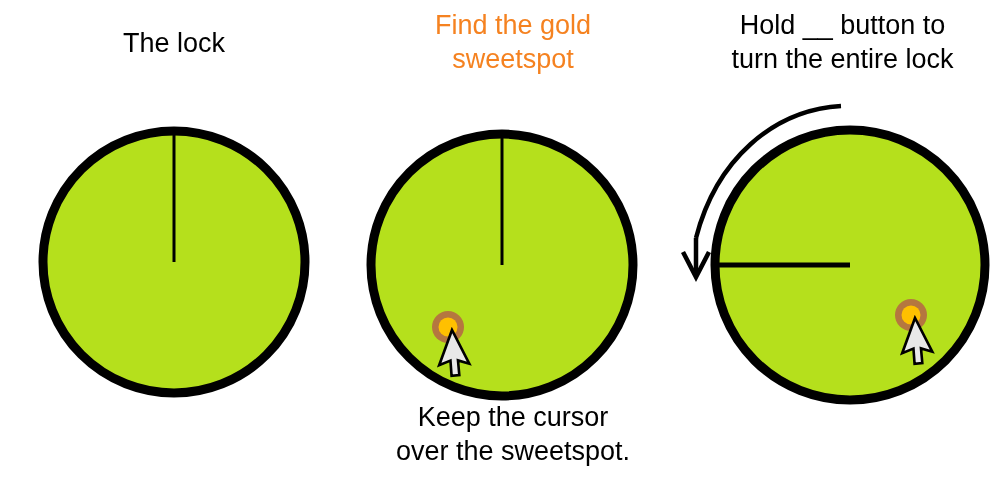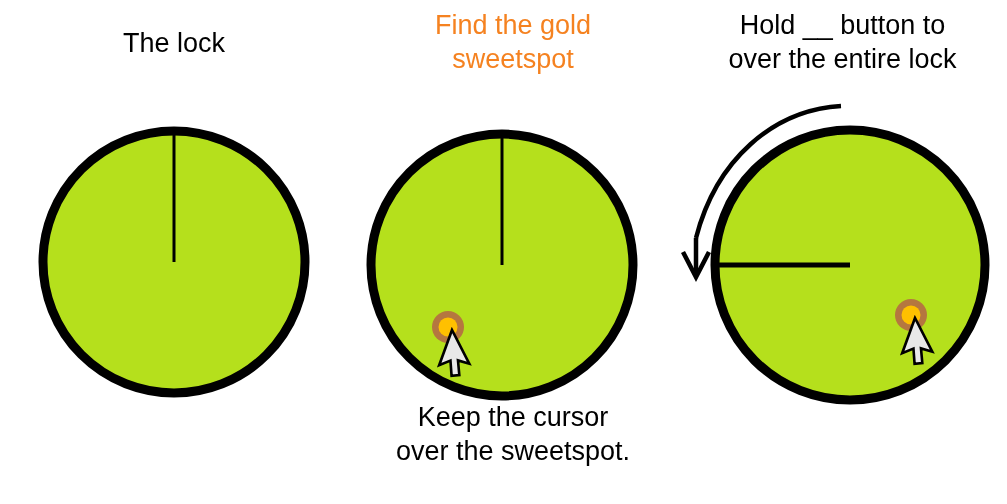--- a/index.html
+++ b/index.html
@@ -98,21 +98,21 @@
       </g>
     </svg>
 
     <div class="panel-caption" id="caption-2">Keep the cursor
 over the sweetspot.</div>
   </div>
 
   <div class="panel" id="panel-3">
 
     <div class="panel-title" id="title-3">Hold __ button to
-over the entire lock</div>
+turn the entire lock</div>
 
     <svg class="art" viewBox="0 0 329 504">
       <circle cx="172" cy="265" r="135" fill="#b5e01c" stroke="#000000" stroke-width="9"></circle>
       <line x1="37" y1="265" x2="172" y2="265" stroke="#000000" stroke-width="5"></line>
 
       <g>
         <path d="M163,106 C95,110 38,160 18,238" fill="none" stroke="#000000" stroke-width="4.5" stroke-linecap="butt"></path>
         <path d="M18,238 L18,272" fill="none" stroke="#000000" stroke-width="4.5"></path>
         <path d="M5,252 L18,277 L31,252" fill="none" stroke="#000000" stroke-width="4.5" stroke-linejoin="miter" stroke-linecap="butt"></path>
       </g>

